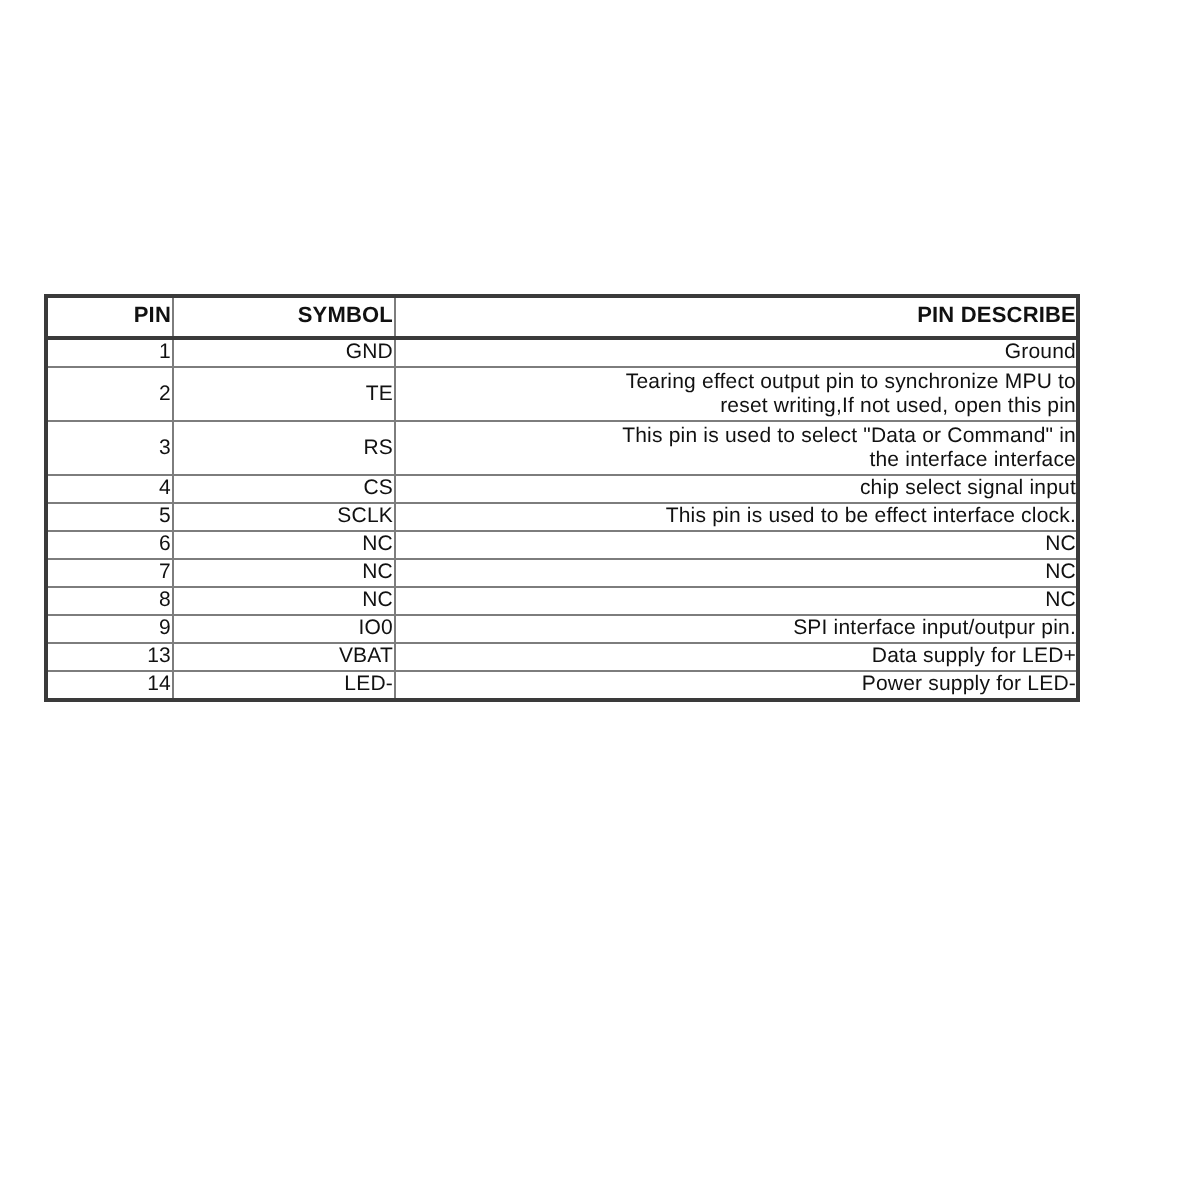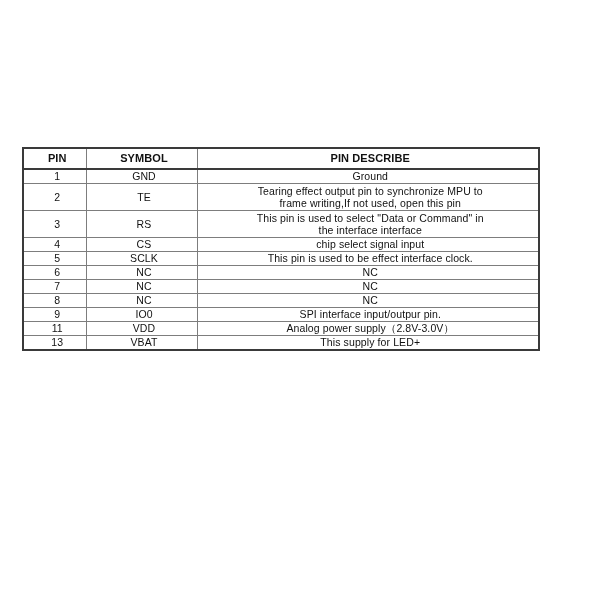--- a/index.html
+++ b/index.html
@@ -34,21 +34,21 @@
     background: #ffffff;
   }
   table.pin-table col.c-pin    { width: 63px; }
   table.pin-table col.c-symbol { width: 111px; }
   table.pin-table col.c-desc   { width: 342px; }
 
   table.pin-table th,
   table.pin-table td {
     border: 1px solid #7d7d7d;
     padding: 0 0 0 5px;
-    text-align: center;
+    text-align: right;
     vertical-align: middle;
     color: #111111;
     font-size: 10.5px;
     line-height: 12.5px;
     letter-spacing: 0.1px;
   }
   table.pin-table thead th {
     font-weight: bold;
     font-size: 11px;
     height: 19px;
@@ -91,21 +91,21 @@
             <td>GND</td>
             <td>
               <span class="desc-line">Ground</span>
             </td>
           </tr>
           <tr class="tall">
             <td>2</td>
             <td>TE</td>
             <td>
               <span class="desc-line">Tearing effect output pin to synchronize MPU to</span>
-              <span class="desc-line">frame writing,If not used, open this pin</span>
+              <span class="desc-line">reset writing,If not used, open this pin</span>
             </td>
           </tr>
           <tr class="tall">
             <td>3</td>
             <td>RS</td>
             <td>
               <span class="desc-line">This pin is used to select "Data or Command" in</span>
               <span class="desc-line">the interface interface</span>
             </td>
           </tr>
@@ -145,30 +145,30 @@
             </td>
           </tr>
           <tr>
             <td>9</td>
             <td>IO0</td>
             <td>
               <span class="desc-line">SPI interface input/outpur pin.</span>
             </td>
           </tr>
           <tr>
-            <td>11</td>
-            <td>VDD</td>
+            <td>13</td>
+            <td>VBAT</td>
             <td>
-              <span class="desc-line">Analog power supply（2.8V-3.0V）</span>
+              <span class="desc-line">Data supply for LED+</span>
             </td>
           </tr>
           <tr>
-            <td>13</td>
-            <td>VBAT</td>
+            <td>14</td>
+            <td>LED-</td>
             <td>
-              <span class="desc-line">This supply for LED+</span>
+              <span class="desc-line">Power supply for LED-</span>
             </td>
           </tr>
         </tbody>
     </table>
   </div>
 
 </div>
 
 </body></html>

